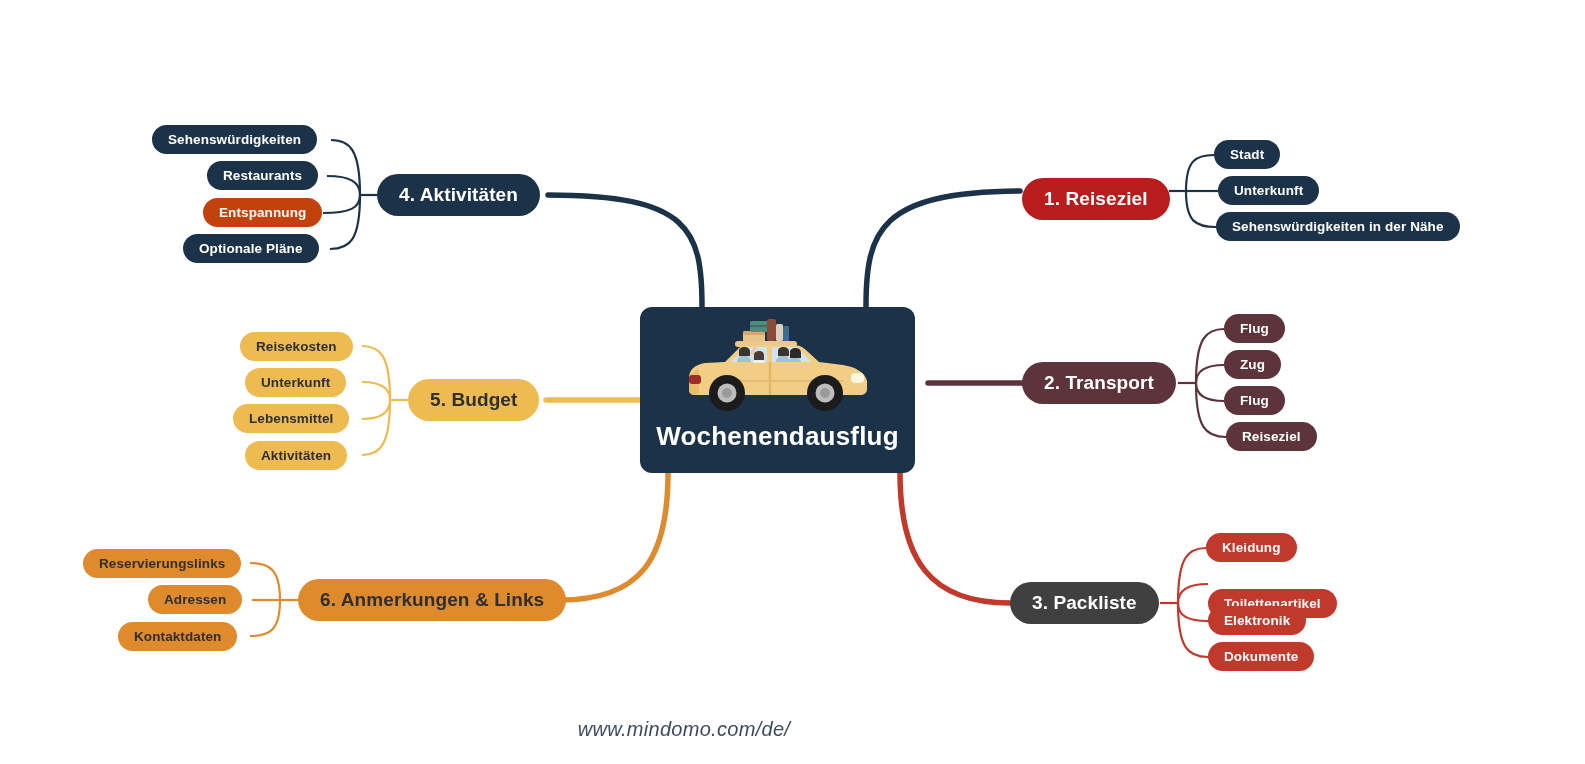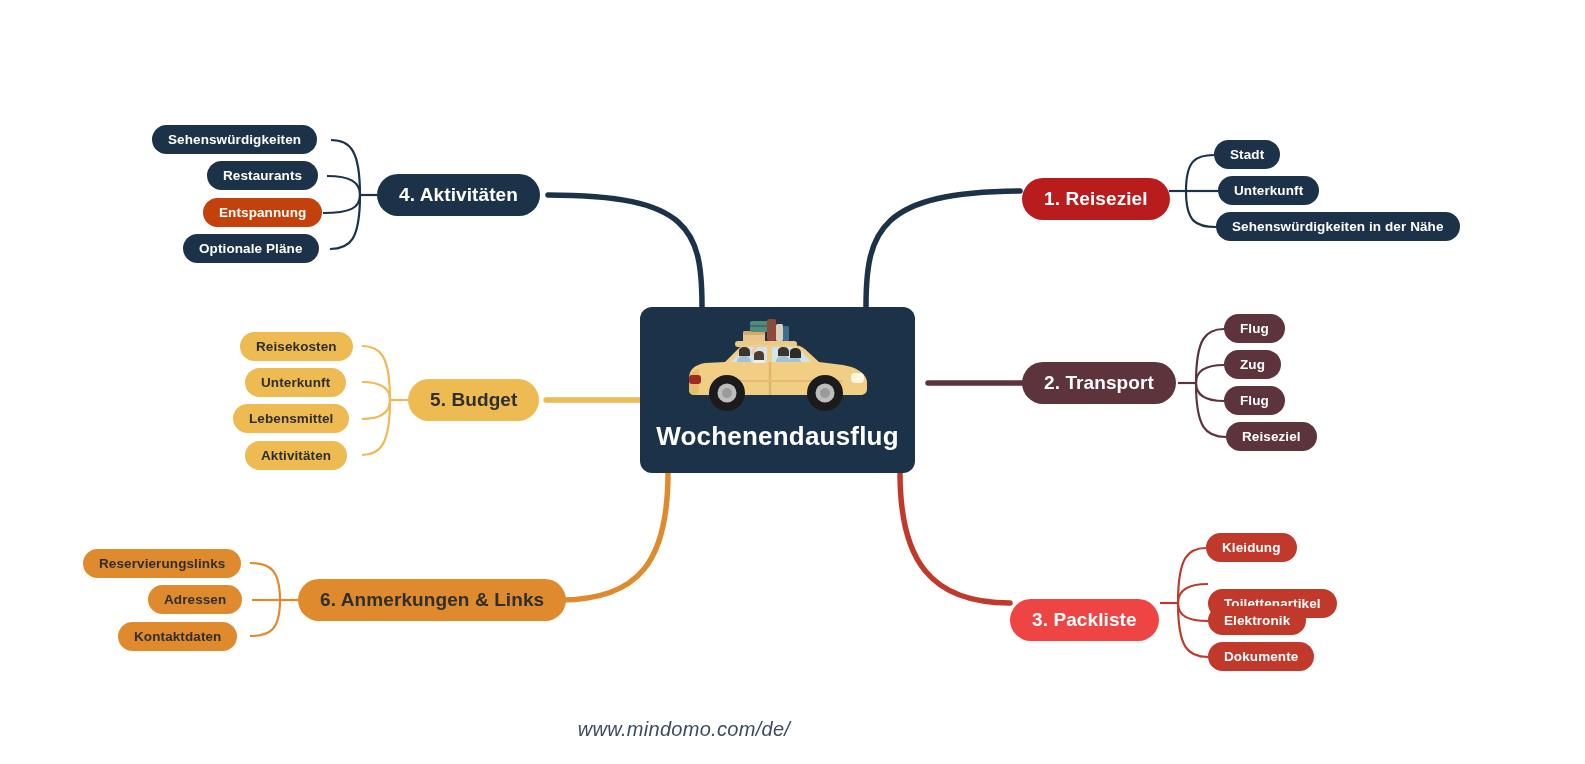--- a/index.html
+++ b/index.html
@@ -200,21 +200,21 @@
   <div class="node leaf txt-light" style="left:1214px; top:140px; background:#1C3249;">Stadt</div>
   <div class="node leaf txt-light" style="left:1218px; top:176px; background:#1C3249;">Unterkunft</div>
   <div class="node leaf txt-light" style="left:1216px; top:212px; background:#1C3249;">Sehenswürdigkeiten in der Nähe</div>
 
   <div class="node branch txt-light" style="left:1022px; top:362px; background:#5D333C;">2. Transport</div>
   <div class="node leaf txt-light" style="left:1224px; top:314px; background:#5D333C;">Flug</div>
   <div class="node leaf txt-light" style="left:1224px; top:350px; background:#5D333C;">Zug</div>
   <div class="node leaf txt-light" style="left:1224px; top:386px; background:#5D333C;">Flug</div>
   <div class="node leaf txt-light" style="left:1226px; top:422px; background:#5D333C;">Reiseziel</div>
 
-  <div class="node branch txt-light" style="left:1010px; top:582px; background:#ef4444;margin-top:17px;">3. Packliste</div>
+  <div class="node branch txt-light" style="left:1010px; top:582px; background:#404040;">3. Packliste</div>
   <div class="node leaf txt-light" style="left:1206px; top:533px; background:#C0392B;">Kleidung</div>
   <div class="node leaf txt-light" style="left:1208px; top:569px; background:#C0392B;margin-top:20px;">Toilettenartikel</div>
   <div class="node leaf txt-light" style="left:1208px; top:606px; background:#C0392B;">Elektronik</div>
   <div class="node leaf txt-light" style="left:1208px; top:642px; background:#C0392B;">Dokumente</div>
 
   <div class="node branch txt-light" style="left:377px; top:174px; background:#1C3249;">4. Aktivitäten</div>
   <div class="node leaf txt-light" style="left:152px; top:125px; background:#1C3249;">Sehenswürdigkeiten</div>
   <div class="node leaf txt-light" style="left:207px; top:161px; background:#1C3249;">Restaurants</div>
   <div class="node leaf txt-light" style="left:203px; top:198px; background:#c2410c;">Entspannung</div>
   <div class="node leaf txt-light" style="left:183px; top:234px; background:#1C3249;">Optionale Pläne</div>

